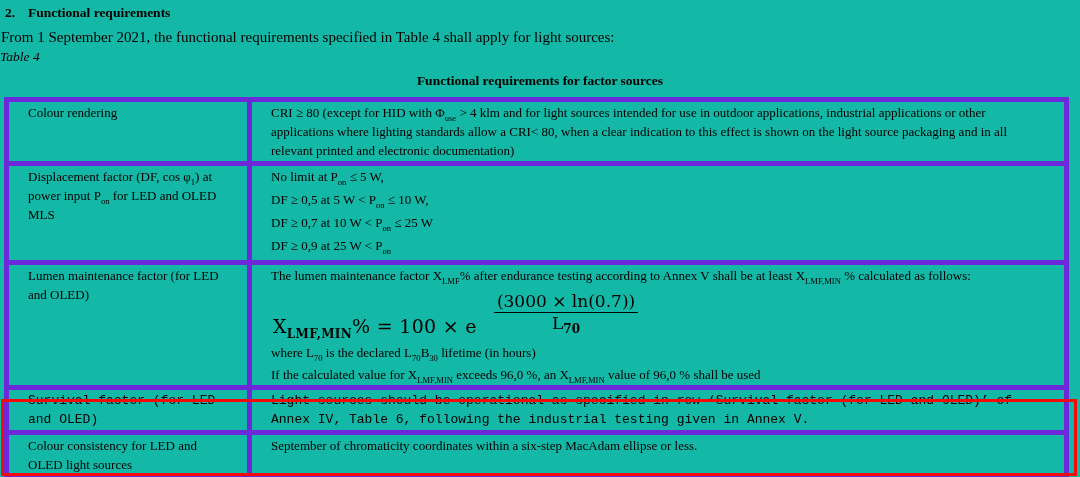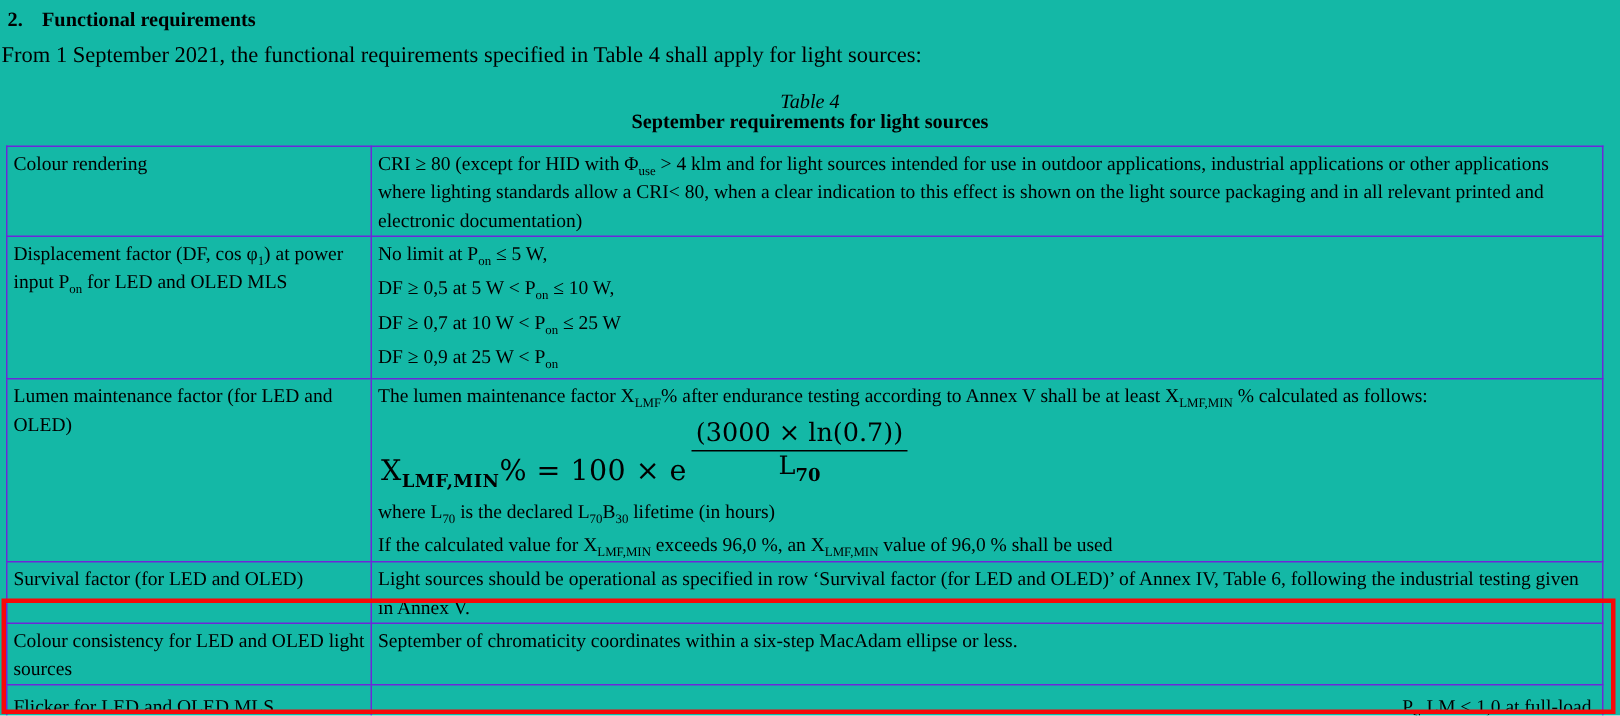--- a/index.html
+++ b/index.html
@@ -3,63 +3,63 @@
 <meta charset="utf-8">
 <style>
   * { margin:0; padding:0; box-sizing:border-box; }
   html,body { background:#ffffff; }
   body { font-family:"Liberation Serif", serif; color:#000; }
   .doc { position:relative; width:1080px; height:477px; background:#14b8a6; overflow:hidden; }
 
   .heading { position:absolute; left:5px; top:5px; font-size:13.5px; font-weight:bold; }
   .heading .sec-num { display:inline-block; width:23px; }
   .intro { position:absolute; left:1px; top:29px; font-size:15px; }
-  .caption { position:absolute; left:0; top:60px; width:100%; text-align:center; font-style:italic; font-size:13.5px; }
+  .caption { position:absolute; left:0; top:49px; width:100%; font-style:italic; font-size:13.5px; }
   .table-title { position:absolute; left:0; top:73px; width:100%; text-align:center; font-weight:bold; font-size:13.5px; }
 
   table.req-table { position:absolute; left:4px; top:97px; width:1065px; border-collapse:collapse; table-layout:fixed; font-size:13px; }
-  td { border:1px solid #6d28d9; vertical-align:top; padding:1px 4px; line-height:19px; }
+  td { border:5px solid #6d28d9; vertical-align:top; padding:1px 19px; line-height:19px; }
   td.param { width:243px; }
   tr.r1 td { height:46px; }
   tr.r2 td { height:92px; }
   tr.r3 td { height:122px; }
-  tr.r4 td { height:21px; }
+  tr.r4 td { height:21px;font-family:Liberation Mono, monospace; }
   tr.r5 td { height:22px; }
   tr.r6 td { height:28px; }
   tr.r6 td { padding-top:4px; }
   td.req.right { text-align:right; padding-right:7px; }
 
   .mline { margin-bottom:4px; }
   sub { font-size:0.66em; line-height:0; }
 
   .formula { display:flex; align-items:center; margin:4px 0 7px 2px; font-family:"DejaVu Serif", serif; font-size:19px; }
   .formula sub { font-size:12px; font-weight:bold; }
   .f-lhs { letter-spacing:0.3px;margin-top:28px; }
-  .frac { display:inline-flex; flex-direction:column; text-align:center; margin-left:3px; font-size:17px; }
+  .frac { display:inline-flex; flex-direction:column; text-align:center; margin-left:17px; font-size:17px; }
   .frac .num { padding:0 3px 1px 3px; border-bottom:1.4px solid #000; }
   .frac .den { padding-top:1px;text-align:center; }
 
   .note { margin-top:3px; }
 
   .red-box { position:absolute; left:1px; top:399px; width:1076px; height:77px; border:3px solid #f60909; background:transparent; }
 </style>
 </head>
 <body>
 
 <div class="doc">
 
   <div class="heading">
     <span class="sec-num">2.</span><span>Functional requirements</span>
   </div>
 
   <div class="intro">From 1 September 2021, the functional requirements specified in Table 4 shall apply for light sources:</div>
 
   <div class="caption">Table 4</div>
 
-  <div class="table-title">September requirements for light sources</div>
+  <div class="table-title">Functional requirements for factor sources</div>
 
   <table class="req-table">
     <tbody>
       <tr class="r1">
         <td class="param">Colour rendering</td>
         <td class="req">CRI ≥ 80 (except for HID with Φ<sub>use</sub> &gt; 4 klm and for light sources intended for use in outdoor applications, industrial applications or other applications where lighting standards allow a CRI&lt; 80, when a clear indication to this effect is shown on the light source packaging and in all relevant printed and electronic documentation)</td>
       </tr>
 
       <tr class="r2">
         <td class="param">Displacement factor (DF, cos φ<sub>1</sub>) at power input P<sub>on</sub> for LED and OLED MLS</td>

